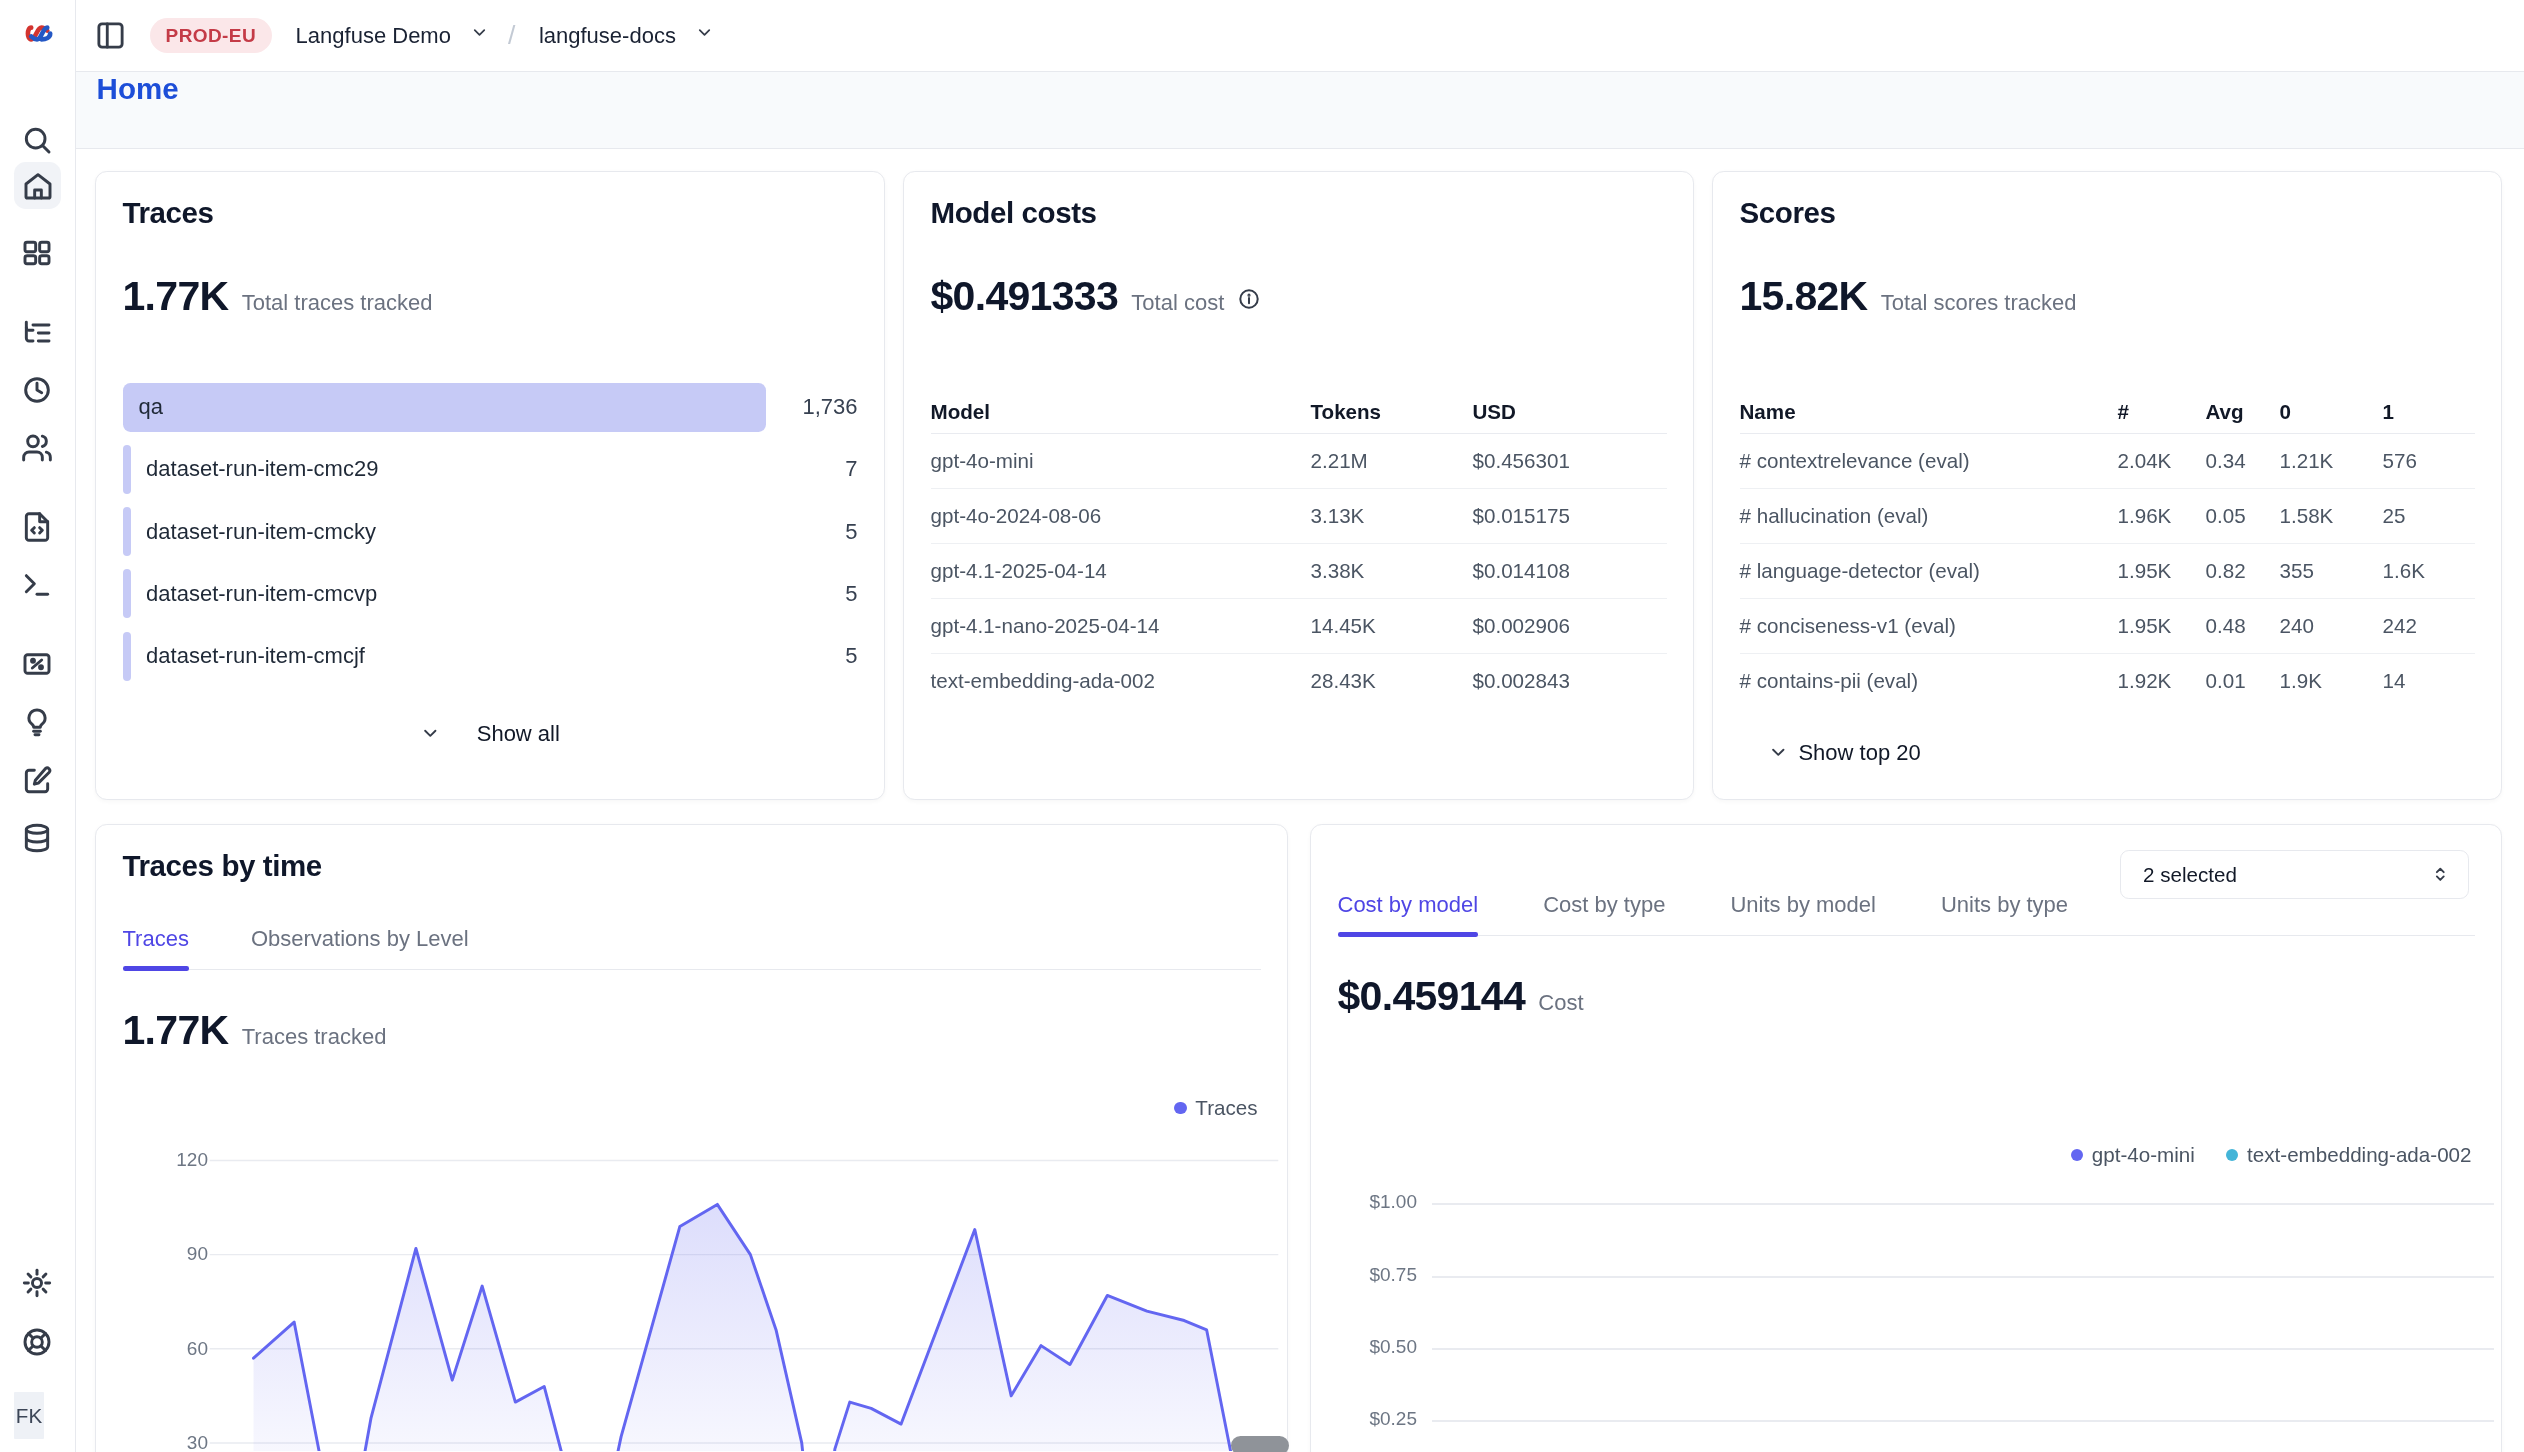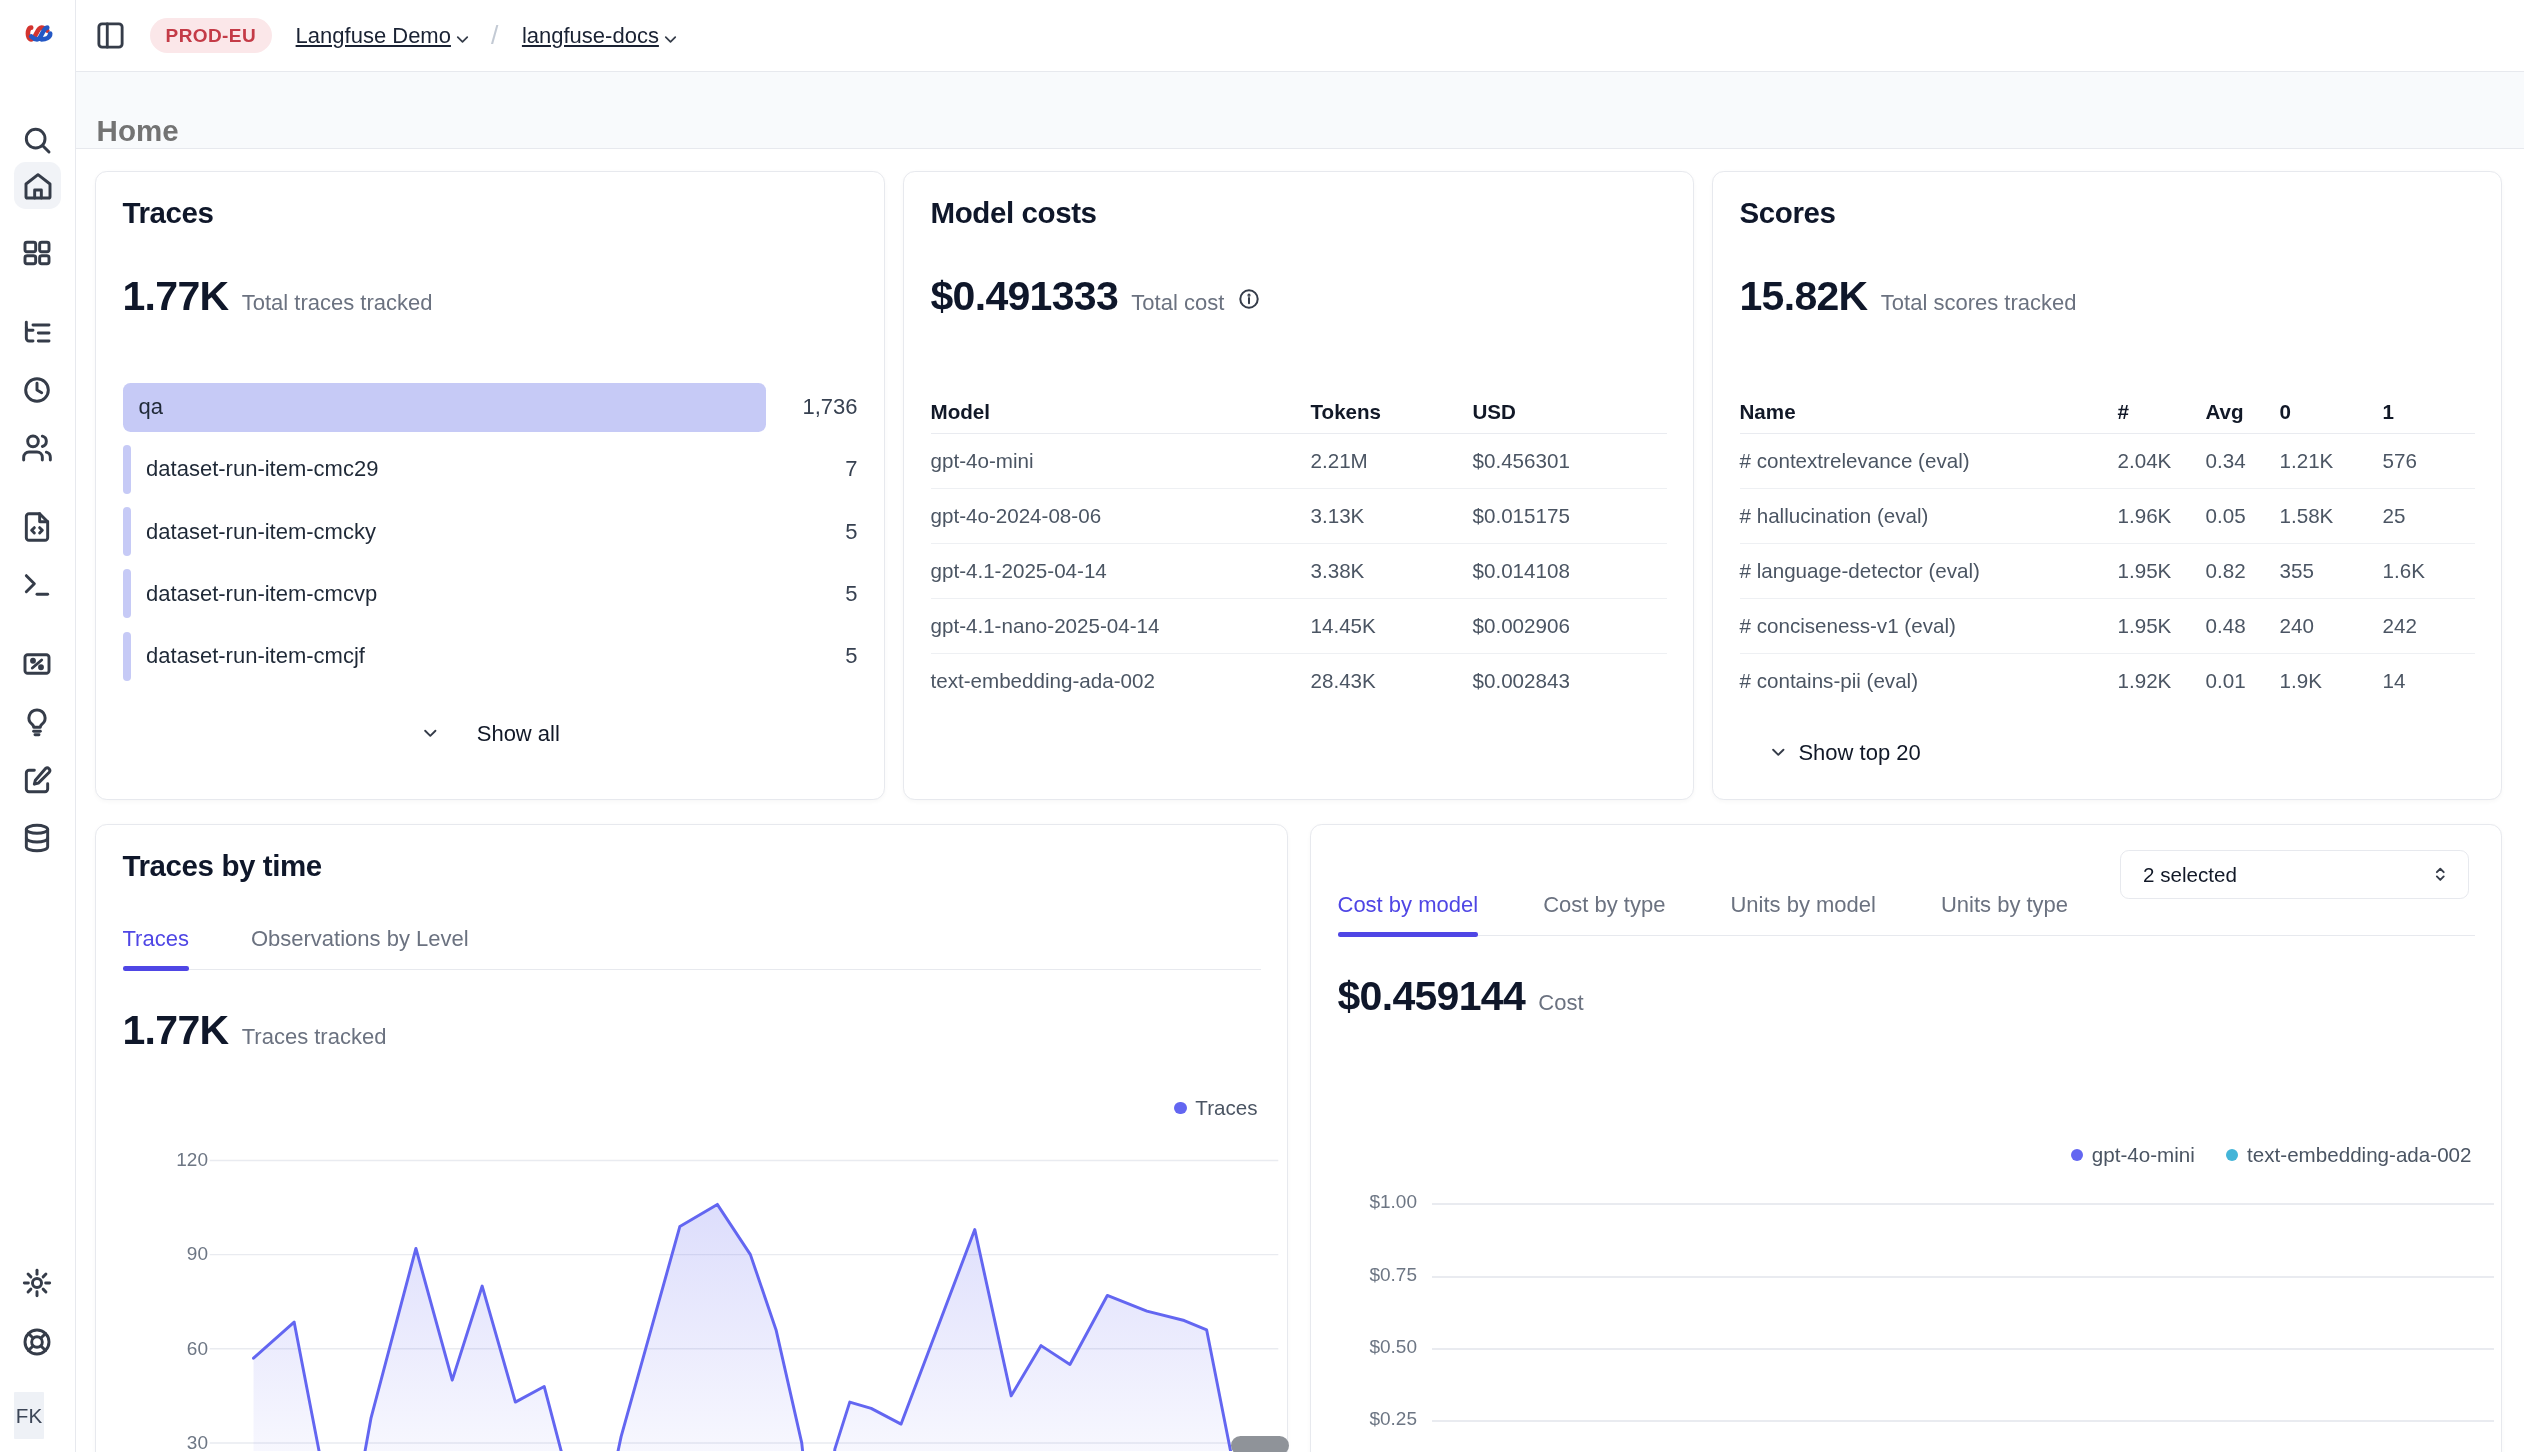--- a/index.html
+++ b/index.html
@@ -23,26 +23,26 @@
        display:flex;align-items:center;justify-content:center;}
   .avatar{position:absolute;left:14px;top:1392px;width:30px;height:47px;background:#eef1f6;border-radius:1px;
        display:flex;align-items:center;justify-content:center;font-size:20.6px;color:#3c4657;}
 
   
   .topbar{position:absolute;left:76px;top:0;right:0;height:72px;background:#fff;border-bottom:1.5px solid var(--border);
        display:flex;align-items:center;padding-left:19px;}
   .panel-btn{margin-right:23.6px;cursor:pointer;display:flex;}
   .badge{background:#fbe7e9;color:#c43b47;font-size:19px;font-weight:600;padding:6.6px 16px;border-radius:736px;letter-spacing:0.4px;}
   .crumb{display:flex;align-items:center;font-size:22px;font-weight:500;color:#1a2233;}
-  .crumb .seg{margin-left:23.6px;display:flex;align-items:flex-end;gap:2px;cursor:pointer;text-decoration:underline;}
+  .crumb .seg{margin-left:23.6px;display:flex;align-items:flex-start;gap:19px;cursor:pointer;}
   .slash{color:#c3cad4;font-size:26.5px;font-weight:300;margin-left:19px;}
 
   
   .home-band{position:absolute;left:76px;top:72px;right:0;height:77px;background:#f8fafc;border-bottom:1.5px solid var(--border);
-       display:flex;align-items:flex-end;padding-left:20.6px;font-size:29.5px;font-weight:600;color:#737373;}
+       display:flex;align-items:flex-start;padding-left:20.6px;font-size:29.5px;font-weight:600;color:#1d4ed8;}
 
   
   .card{position:absolute;background:#fff;border:1.5px solid var(--border);border-radius:11.8px;
         box-shadow:0 1.5px 4.4px rgba(15,23,42,.03);padding:23.6px 26.5px;}
   .card-title{font-size:29.5px;font-weight:700;color:var(--dark);letter-spacing:-0.4px;}
   .metric{display:flex;align-items:baseline;gap:13.3px;margin-top:43px;}
   .metric .big{font-size:41px;font-weight:700;letter-spacing:-0.7px;color:var(--dark);}
   .metric .sub{font-size:22px;color:var(--muted);}
 
   

